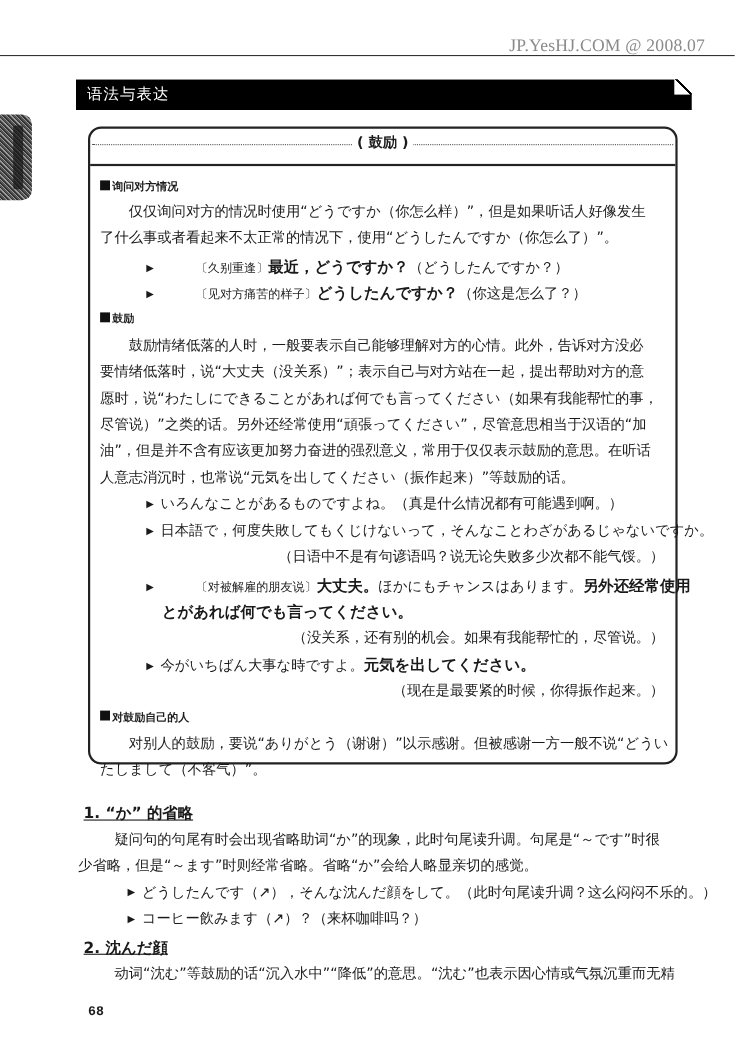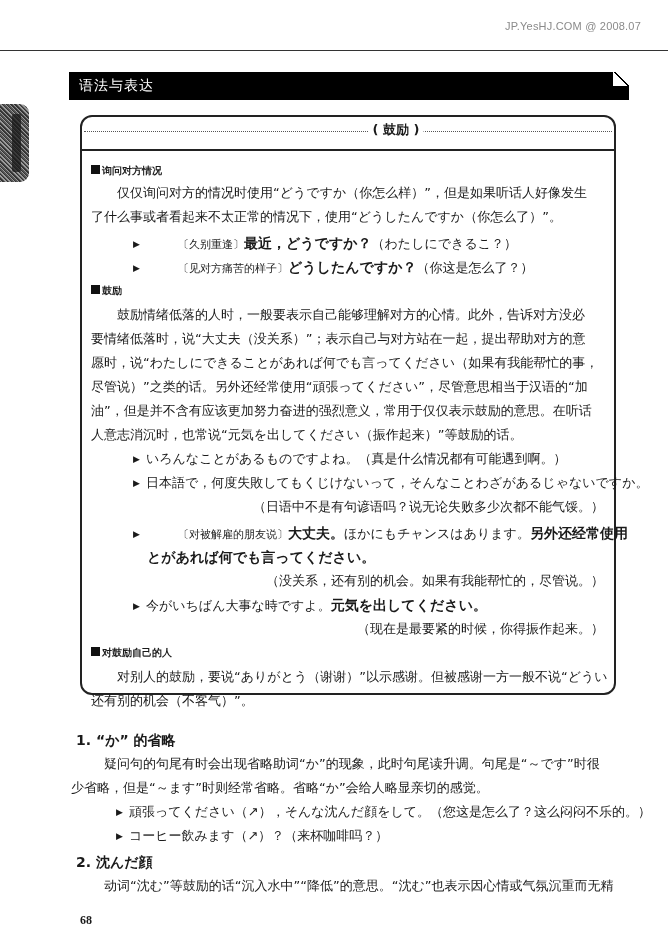--- a/index.html
+++ b/index.html
@@ -3,23 +3,23 @@
 <meta charset="utf-8">
 <style>
   html, body { margin: 0; padding: 0; }
   body {
     width: 668px; height: 945px; position: relative; overflow: hidden;
     background: #ffffff;
     font-family: "DejaVu Sans", "Liberation Sans", sans-serif;
     color: #1a1a1a;
   }
   .watermark {
-    position: absolute; right: 27px; top: 20px;
-    font-size: 11px; color: #8a8a8a; letter-spacing: 0.2px;
-    font-family: Liberation Sans, sans-serif;
+    position: absolute; right: 27px; top: 33px;
+    font-size: 16px; color: #8a8a8a; letter-spacing: 0.2px;
+    font-family: Liberation Serif, serif;
   }
   .top-rule {
     position: absolute; left: 0; right: 0; top: 50px; height: 0;
     border-top: 1.5px solid #333;
   }
   .side-tab {
     position: absolute; left: 0; top: 104px; width: 29px; height: 78px;
     border-radius: 0 9px 9px 0;
     background: repeating-linear-gradient(45deg, #555 0 1px, #9a9a9a 1px 2px, #333 2px 3px);
   }
@@ -45,33 +45,33 @@
   }
   .box-head {
     position: absolute; left: 0; right: 0; top: 0; height: 32px;
     border-bottom: 2px solid #222;
   }
   .box-head .dots {
     position: absolute; left: 2px; right: 2px; top: 14px; border-top: 1px dotted #555;
   }
   .box-head .label {
     position: absolute; left: 50%; top: 4px; transform: translateX(-50%);
-    background: #fff; padding: 0 4px; font-size: 13px; font-weight: bold; margin-left: 48px;
+    background: #fff; padding: 0 4px; font-size: 13px; font-weight: bold;
   }
   .box-body { position: absolute; left: 9px; right: 10px; top: 40px; font-size: 13px; }
   .line { position: absolute; left: 0; white-space: nowrap; line-height: 20px; }
   .h { font-weight: bold; font-size: 10px; }
   .sq { display: inline-block; width: 9px; height: 9px; background: #111; margin-right: 2px; vertical-align: 0px; }
   .tri { display: inline-block; font-size: 9px; margin-right: 6px; vertical-align: 1px; }
   .small { font-size: 11px; margin-left: 32px; }
   .b { font-weight: bold; font-size: 14px; }
   .right { right: 0; left: auto; }
   .page-body { position: absolute; left: 76px; width: 560px; font-size: 13px; }
-  .sec-title { font-weight: bold; font-size: 14px; }
-  .page-num { position: absolute; left: 80px; top: 913px; font-size: 12px; font-family: Liberation Serif, serif; font-weight: bold; }
+  .sec-title { font-weight: bold; font-size: 14px; text-decoration: underline; }
+  .page-num { position: absolute; left: 80px; top: 913px; font-size: 12px; font-family: Liberation Mono, monospace; font-weight: bold; }
 </style>
 </head>
 <body>
 
 <div class="watermark">JP.YesHJ.COM @ 2008.07</div>
 <div class="top-rule"></div>
 
 <div class="side-tab">
   <div class="glyphs"></div>
 </div>
@@ -88,21 +88,21 @@
   </div>
 
   <div class="box-body">
 
     <div class="line h" style="top:4px">
       <span class="sq"></span><span>询问对方情况</span>
     </div>
     <div class="line" style="top:26px;left:26px">仅仅询问对方的情况时使用“どうですか（你怎么样）”，但是如果听话人好像发生</div>
     <div class="line" style="top:50px">了什么事或者看起来不太正常的情况下，使用“どうしたんですか（你怎么了）”。</div>
     <div class="line" style="top:76px;left:42px">
-      <span class="tri">▶</span><span class="small">〔久别重逢〕</span><span class="b">最近，どうですか？</span><span>（わたしにできるこ？）</span>
+      <span class="tri">▶</span><span class="small">〔久别重逢〕</span><span class="b">最近，どうですか？</span><span>（どうしたんですか？）</span>
     </div>
     <div class="line" style="top:100px;left:42px">
       <span class="tri">▶</span><span class="small">〔见对方痛苦的样子〕</span><span class="b">どうしたんですか？</span><span>（你这是怎么了？）</span>
     </div>
 
     <div class="line h" style="top:124px">
       <span class="sq"></span><span>鼓励</span>
     </div>
     <div class="line" style="top:148px;left:26px">鼓励情绪低落的人时，一般要表示自己能够理解对方的心情。此外，告诉对方没必</div>
     <div class="line" style="top:172px">要情绪低落时，说“大丈夫（没关系）”；表示自己与对方站在一起，提出帮助对方的意</div>
@@ -127,30 +127,30 @@
 
     <div class="line" style="top:438px;left:42px">
       <span class="tri">▶</span><span>今がいちばん大事な時ですよ。</span><span class="b">元気を出してください。</span>
     </div>
     <div class="line right" style="top:462px">（现在是最要紧的时候，你得振作起来。）</div>
 
     <div class="line h" style="top:486px">
       <span class="sq"></span><span>对鼓励自己的人</span>
     </div>
     <div class="line" style="top:510px;left:26px">对别人的鼓励，要说“ありがとう（谢谢）”以示感谢。但被感谢一方一般不说“どうい</div>
-    <div class="line" style="top:534px">还有别的机会（不客气）”。</div>
+    <div class="line" style="top:534px">たしまして（不客气）”。</div>
   </div>
 </div>
 
 <div class="page-body" style="top:730px">
   <div class="line sec-title" style="top:0">1.  “か” 的省略</div>
   <div class="line" style="top:24px;left:28px">疑问句的句尾有时会出现省略助词“か”的现象，此时句尾读升调。句尾是“～です”时很</div>
   <div class="line" style="top:48px;left:-5px">少省略，但是“～ます”时则经常省略。省略“か”会给人略显亲切的感觉。</div>
   <div class="line" style="top:72px;left:40px">
-    <span class="tri">▶</span><span>頑張ってください（↗），そんな沈んだ顔をして。（您这是怎么了？这么闷闷不乐的。）</span>
+    <span class="tri">▶</span><span>どうしたんです（↗），そんな沈んだ顔をして。（此时句尾读升调？这么闷闷不乐的。）</span>
   </div>
   <div class="line" style="top:96px;left:40px">
     <span class="tri">▶</span><span>コーヒー飲みます（↗）？（来杯咖啡吗？）</span>
   </div>
 </div>
 
 <div class="page-body" style="top:852px">
   <div class="line sec-title" style="top:0">2. 沈んだ顔</div>
   <div class="line" style="top:24px;left:28px">动词“沈む”等鼓励的话“沉入水中”“降低”的意思。“沈む”也表示因心情或气氛沉重而无精</div>
 </div>

